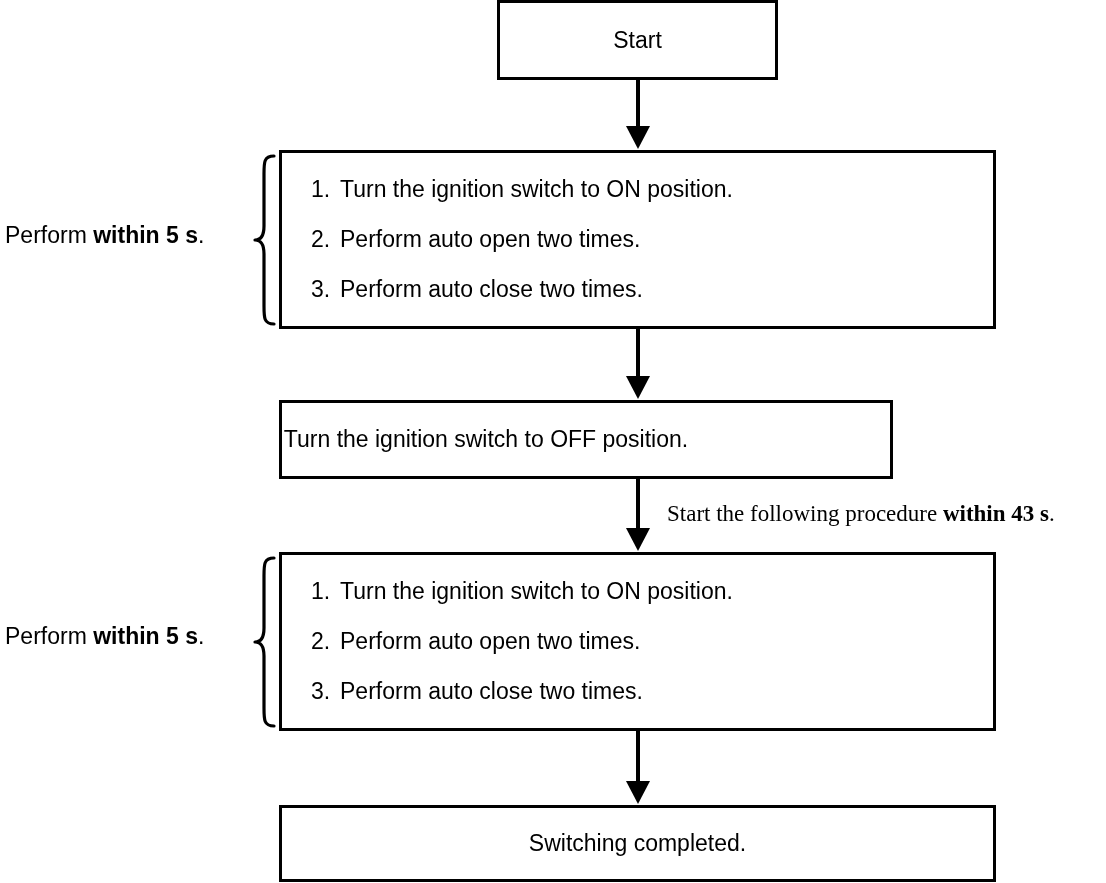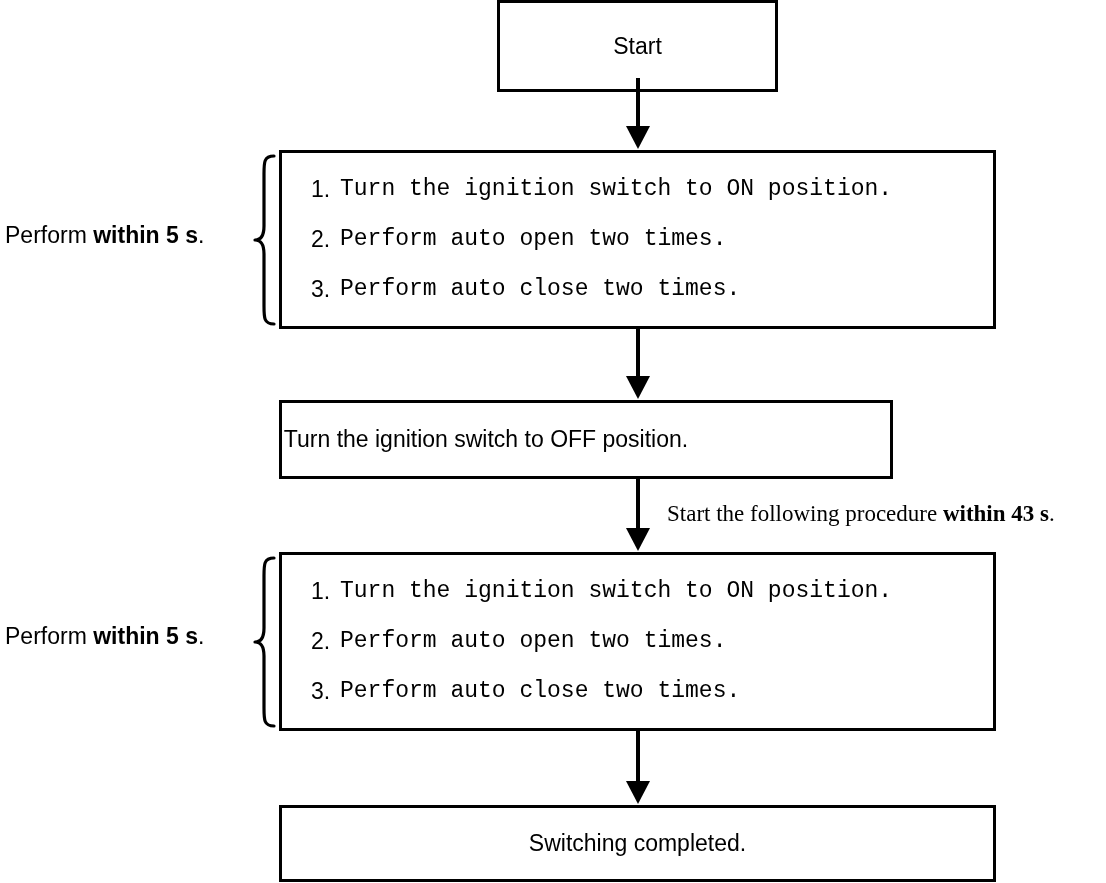--- a/index.html
+++ b/index.html
@@ -56,21 +56,20 @@
     font-size: 23px;
     line-height: 1;
     white-space: nowrap;
   }
   .step-num {
     width: 29px;
     flex: 0 0 29px;
   }
   .step-text {
     flex: 1 1 auto;
-    font-family: Liberation Mono, monospace;
   }
   
   .connector {
     position: absolute;
     width: 4px;
     background: #000000;
   }
   .arrowhead {
     position: absolute;
     width: 0;
@@ -96,21 +95,21 @@
     line-height: 1;
     font-family: Liberation Serif, serif;
   }
   b { font-weight: bold; }
 </style>
 </head>
 <body>
 
 <div id="canvas">
 
-  <div class="box box-center" style="left:497px; top:0px; width:281px; height:92px;">
+  <div class="box box-center" style="left:497px; top:0px; width:281px; height:80px;">
     <span class="box-text">Start</span>
   </div>
 
   <div class="connector" style="left:636px; top:78px; height:52px;"></div>
   <div class="arrowhead" style="left:626px; top:126px;"></div>
 
   <div class="side-label" style="left:5px; top:224px;">
     <span>Perform </span><b>within 5 s</b><span>.</span>
   </div>
   <svg class="brace" style="left:252px; top:152px;" width="26" height="176" viewBox="0 0 26 176">

